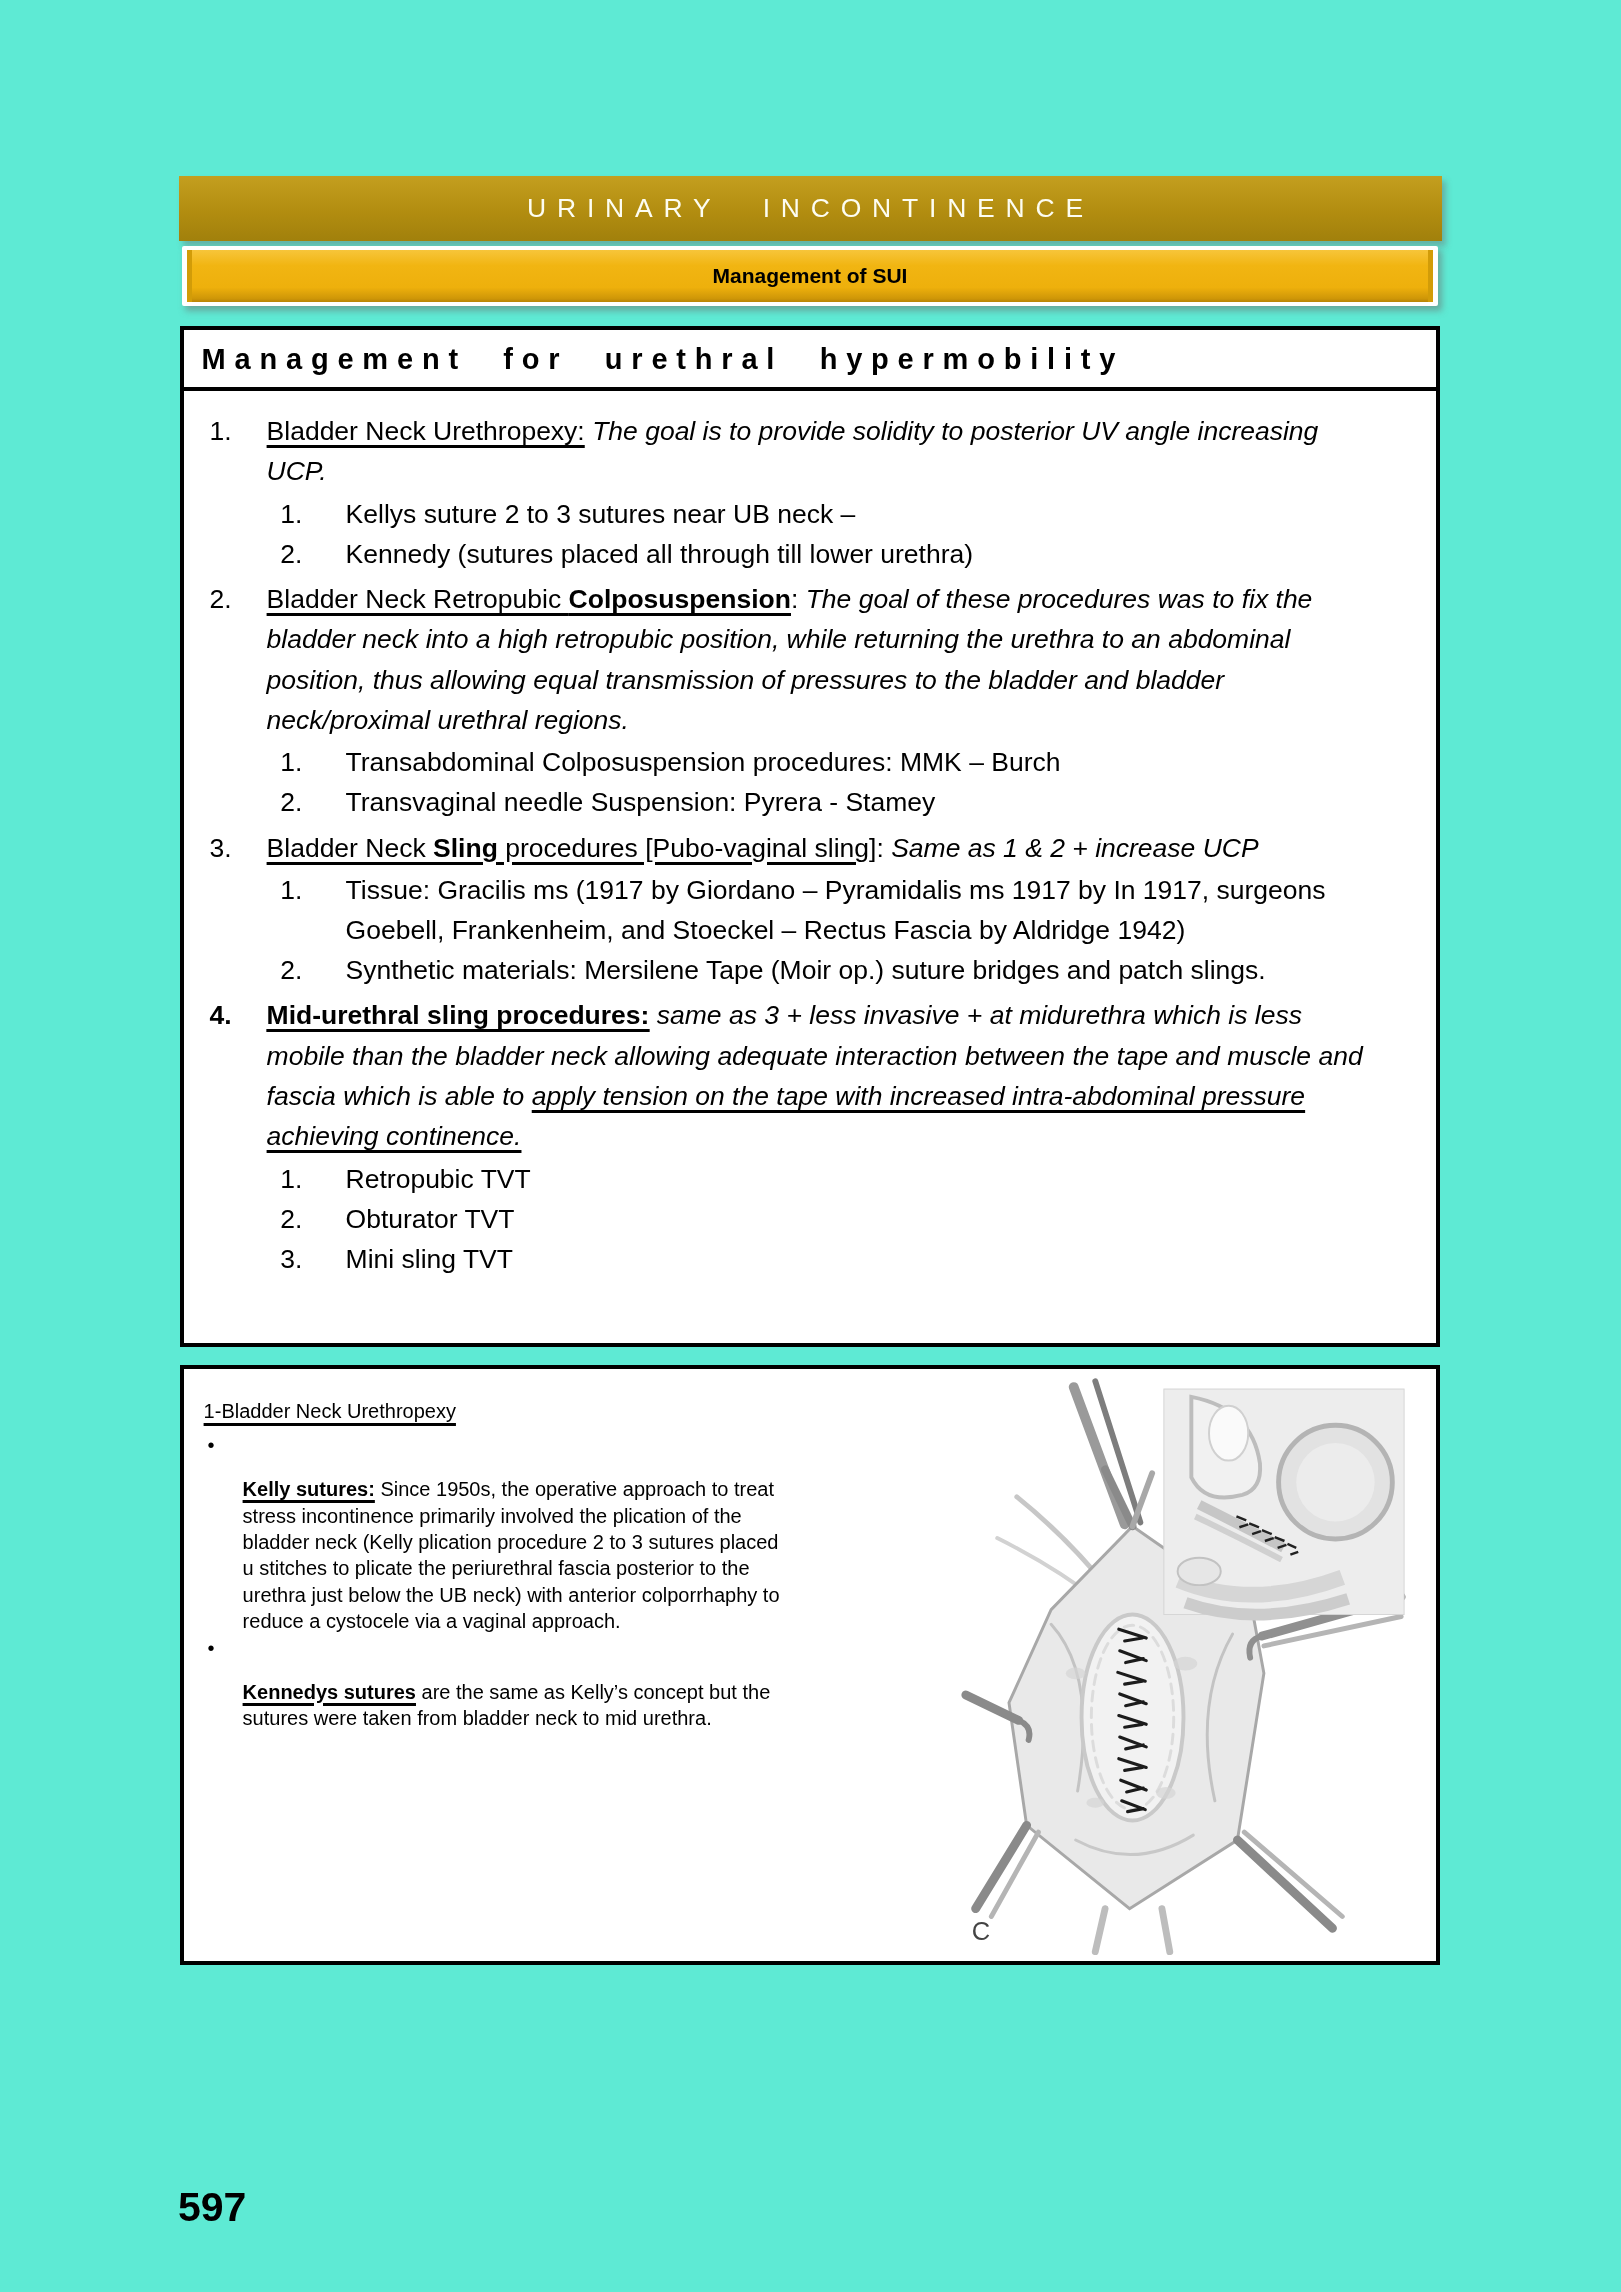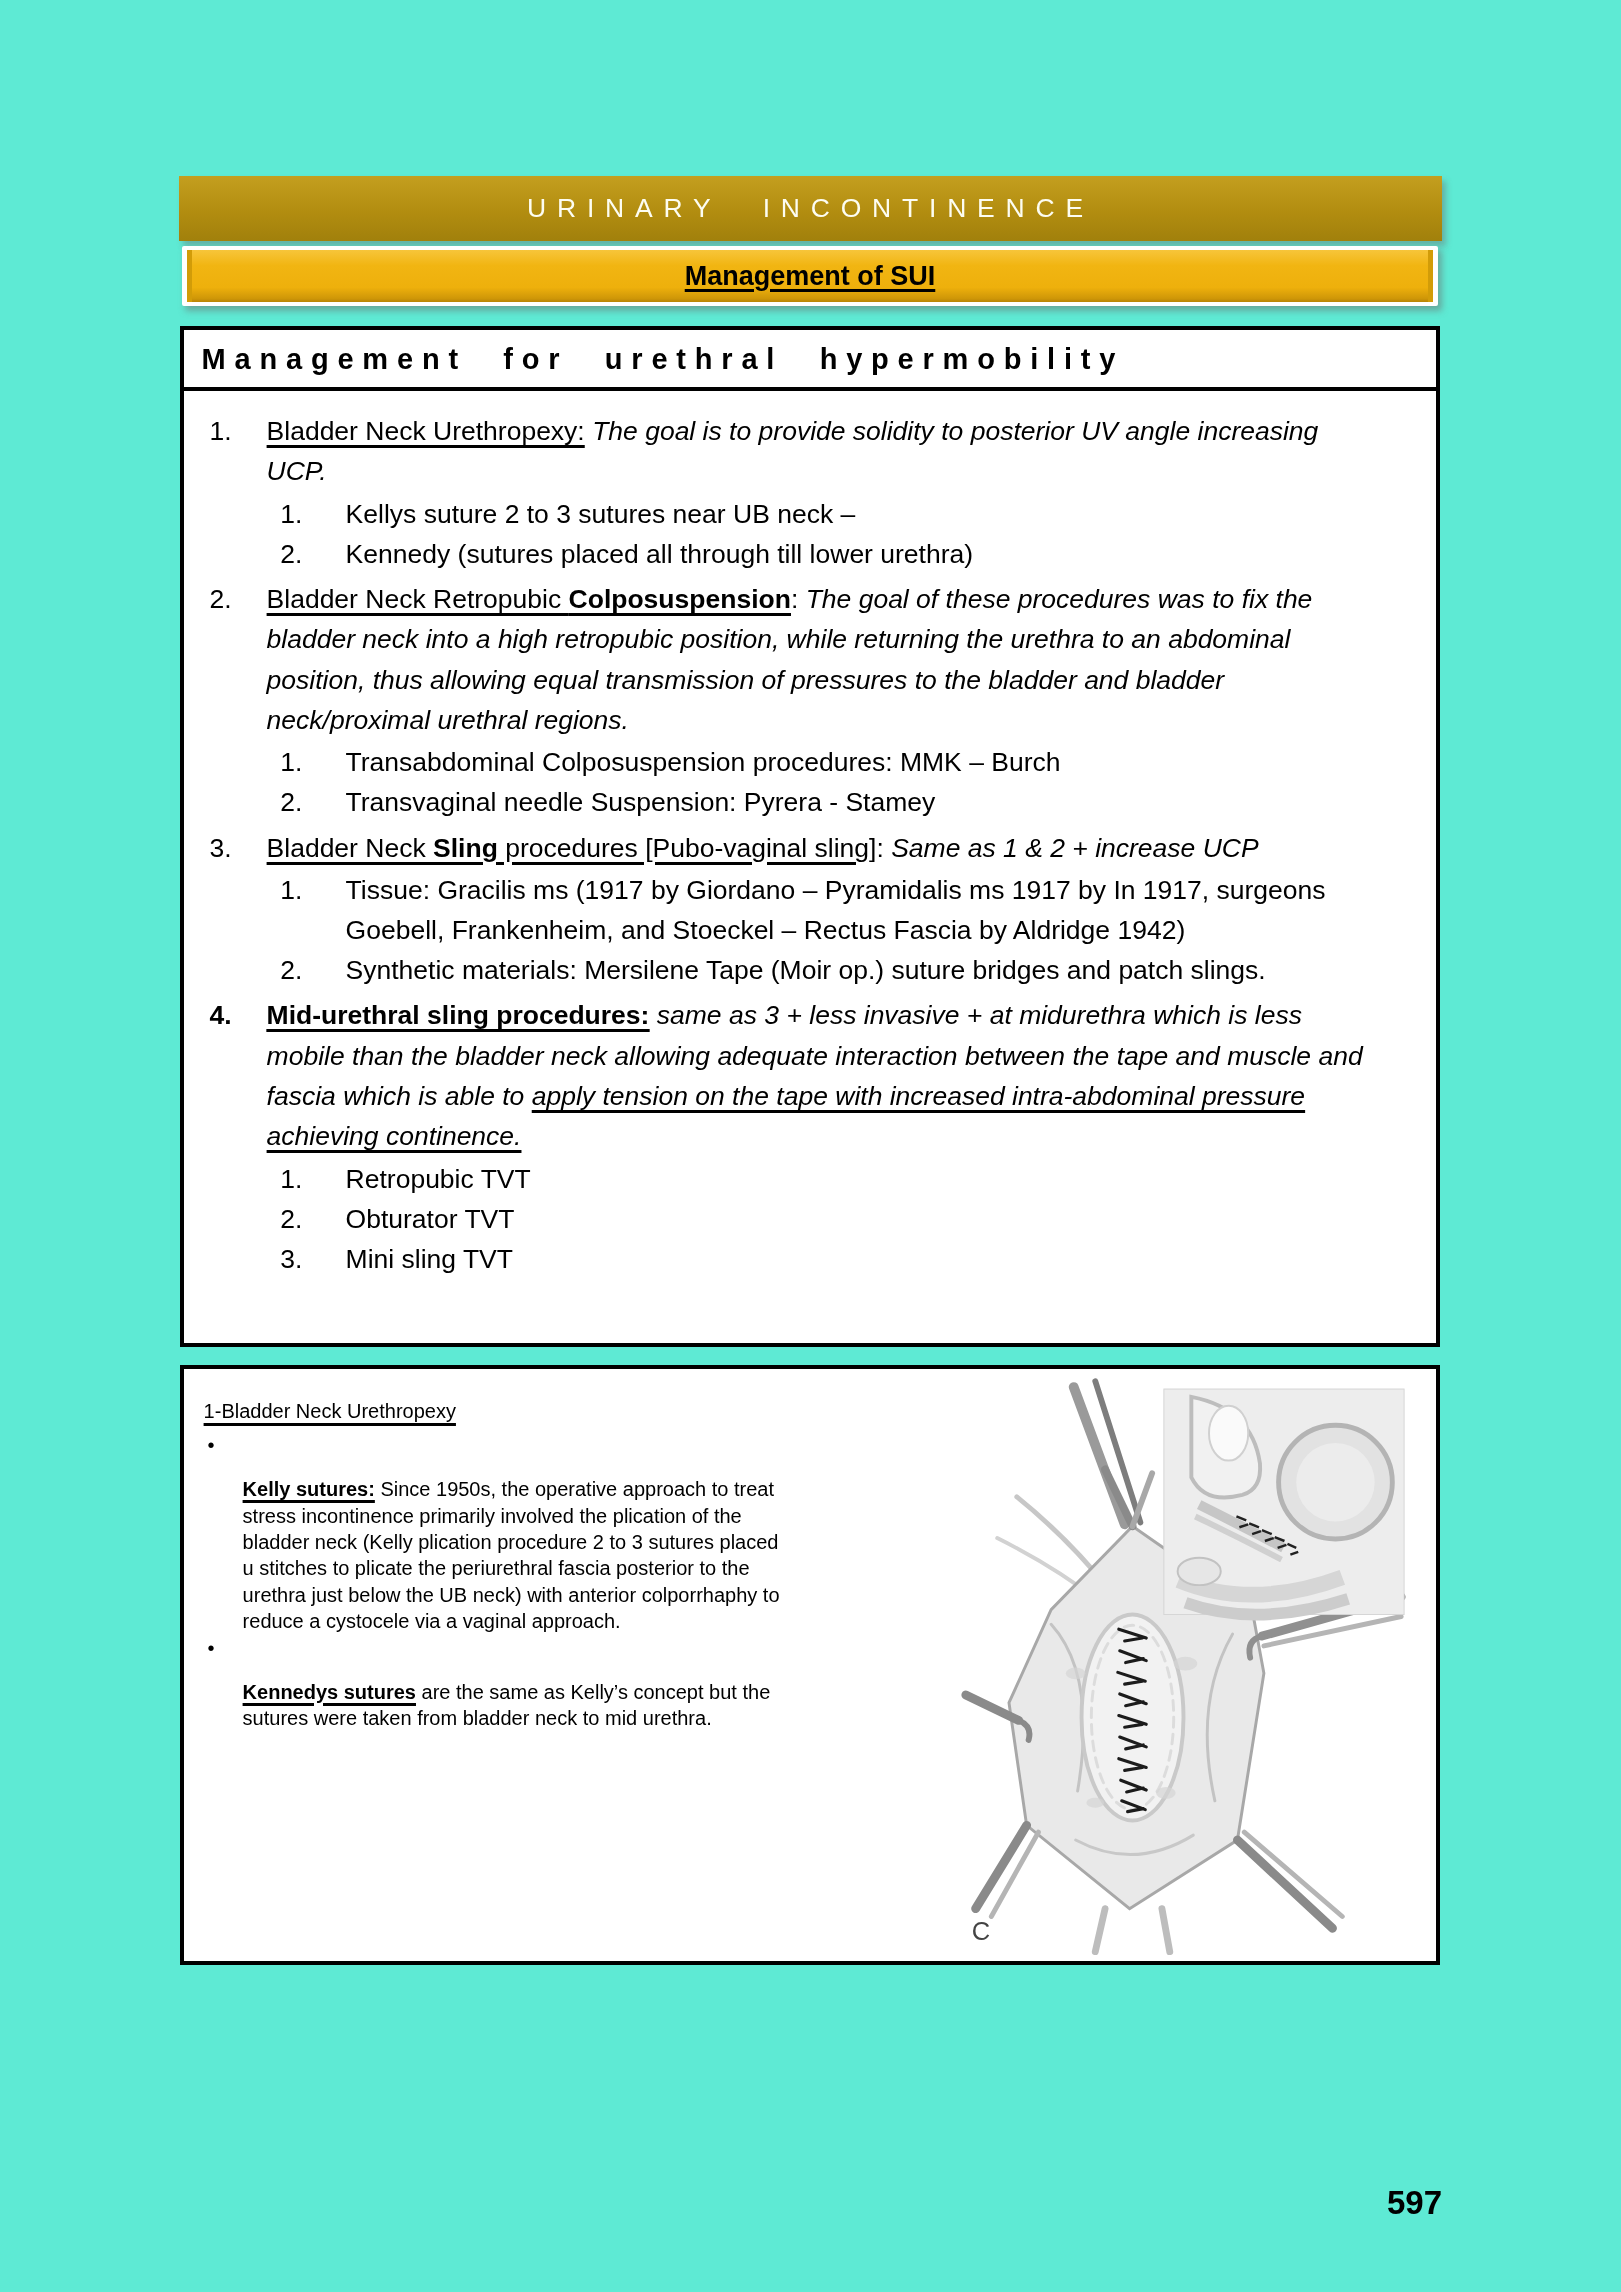--- a/index.html
+++ b/index.html
@@ -22,21 +22,21 @@
     position:absolute; left:182px; top:246px; width:1256px; height:60px;
     background:#ffffff; padding:3.9px 4.9px; box-sizing:border-box;
     box-shadow:3.9px 4.9px 6.9px rgba(110,110,110,.5); border-radius:2px;
   }
   .bar2-inner {
     height:100%;
     background:linear-gradient(180deg, var(--subtitle-bar-light,#f7c53a) 0%, var(--subtitle-bar,#f1b512) 30%, #eeb00c 72%, var(--subtitle-bar-dark,#cf9708) 93%, #b98406 100%);
     border-left:5.9px solid #d29c08; border-right:5.9px solid #d29c08;
     display:flex; align-items:center; justify-content:center;
   }
-  .bar2-title {font-weight:bold; font-size:27px; text-decoration:underline; text-decoration-thickness:2.5px; text-underline-offset:3.9px;}
+  .bar2-title {font-weight:bold; font-size:21px; text-decoration-thickness:2.5px; text-underline-offset:3.9px;}
 
   
   .box1 {
     position:absolute; left:180px; top:326px; width:1260px; height:1021px;
     border:4.9px solid var(--box-border,#000); box-sizing:border-box; background:#fff;
   }
   .row-title {
     padding:12.7px 17.6px 11.8px 17.6px; border-bottom:4.9px solid var(--box-border,#000);
     font-weight:bold; font-size:29px; letter-spacing:8.8px; word-spacing:19.6px;
   }
@@ -69,21 +69,21 @@
   .bullet {display:flex;}
   .bullet .dot {flex:0 0 39px; padding-left:3.9px; box-sizing:border-box;}
   .bullet .btext {flex:1;margin-top:44px;}
   .blabel {font-weight:bold; text-decoration:underline; text-decoration-thickness:2.5px; text-underline-offset:3.9px;}
 
   .figure {position:absolute; right:27.4px; top:7.8px; width:451px; height:578px;}
 
   
   .pageno {
     position:absolute; left:178px; width:1264px; top:2184px;
-    text-align:right; font-size:33px; font-weight:600;
+    text-align:left; font-size:41px; font-weight:600;
   }
 </style>
 </head>
 <body>
 
 <div class="page">
 
   <div class="bar1">
     <span class="bar1-title">URINARY INCONTINENCE</span>
   </div>

